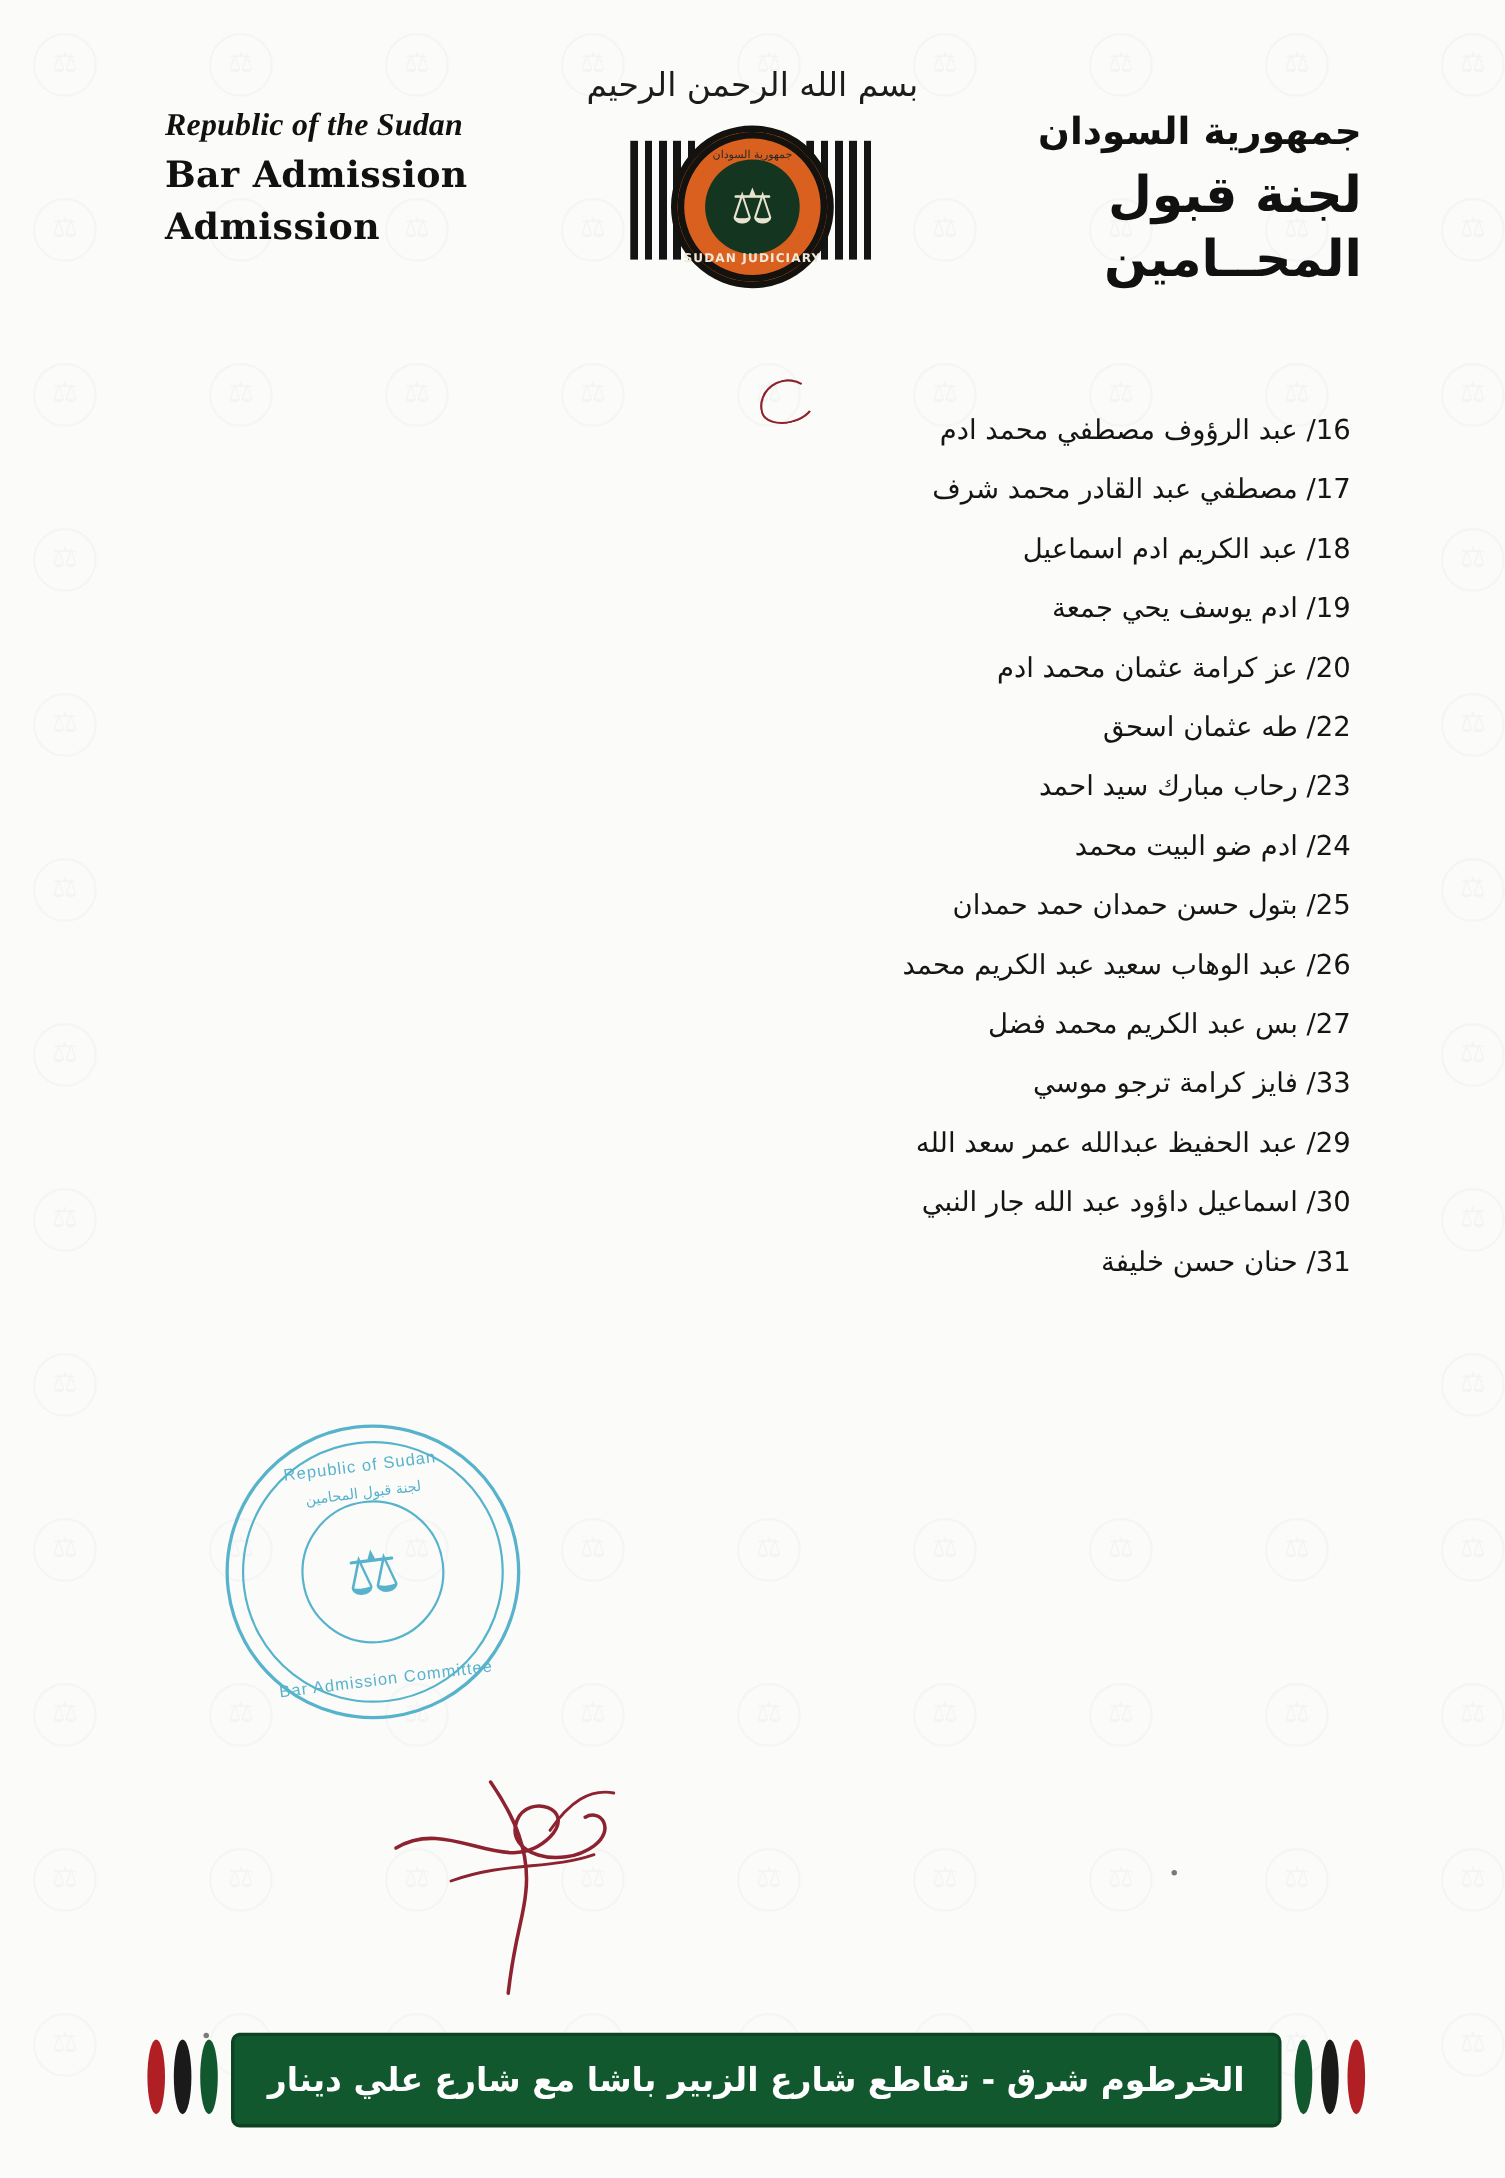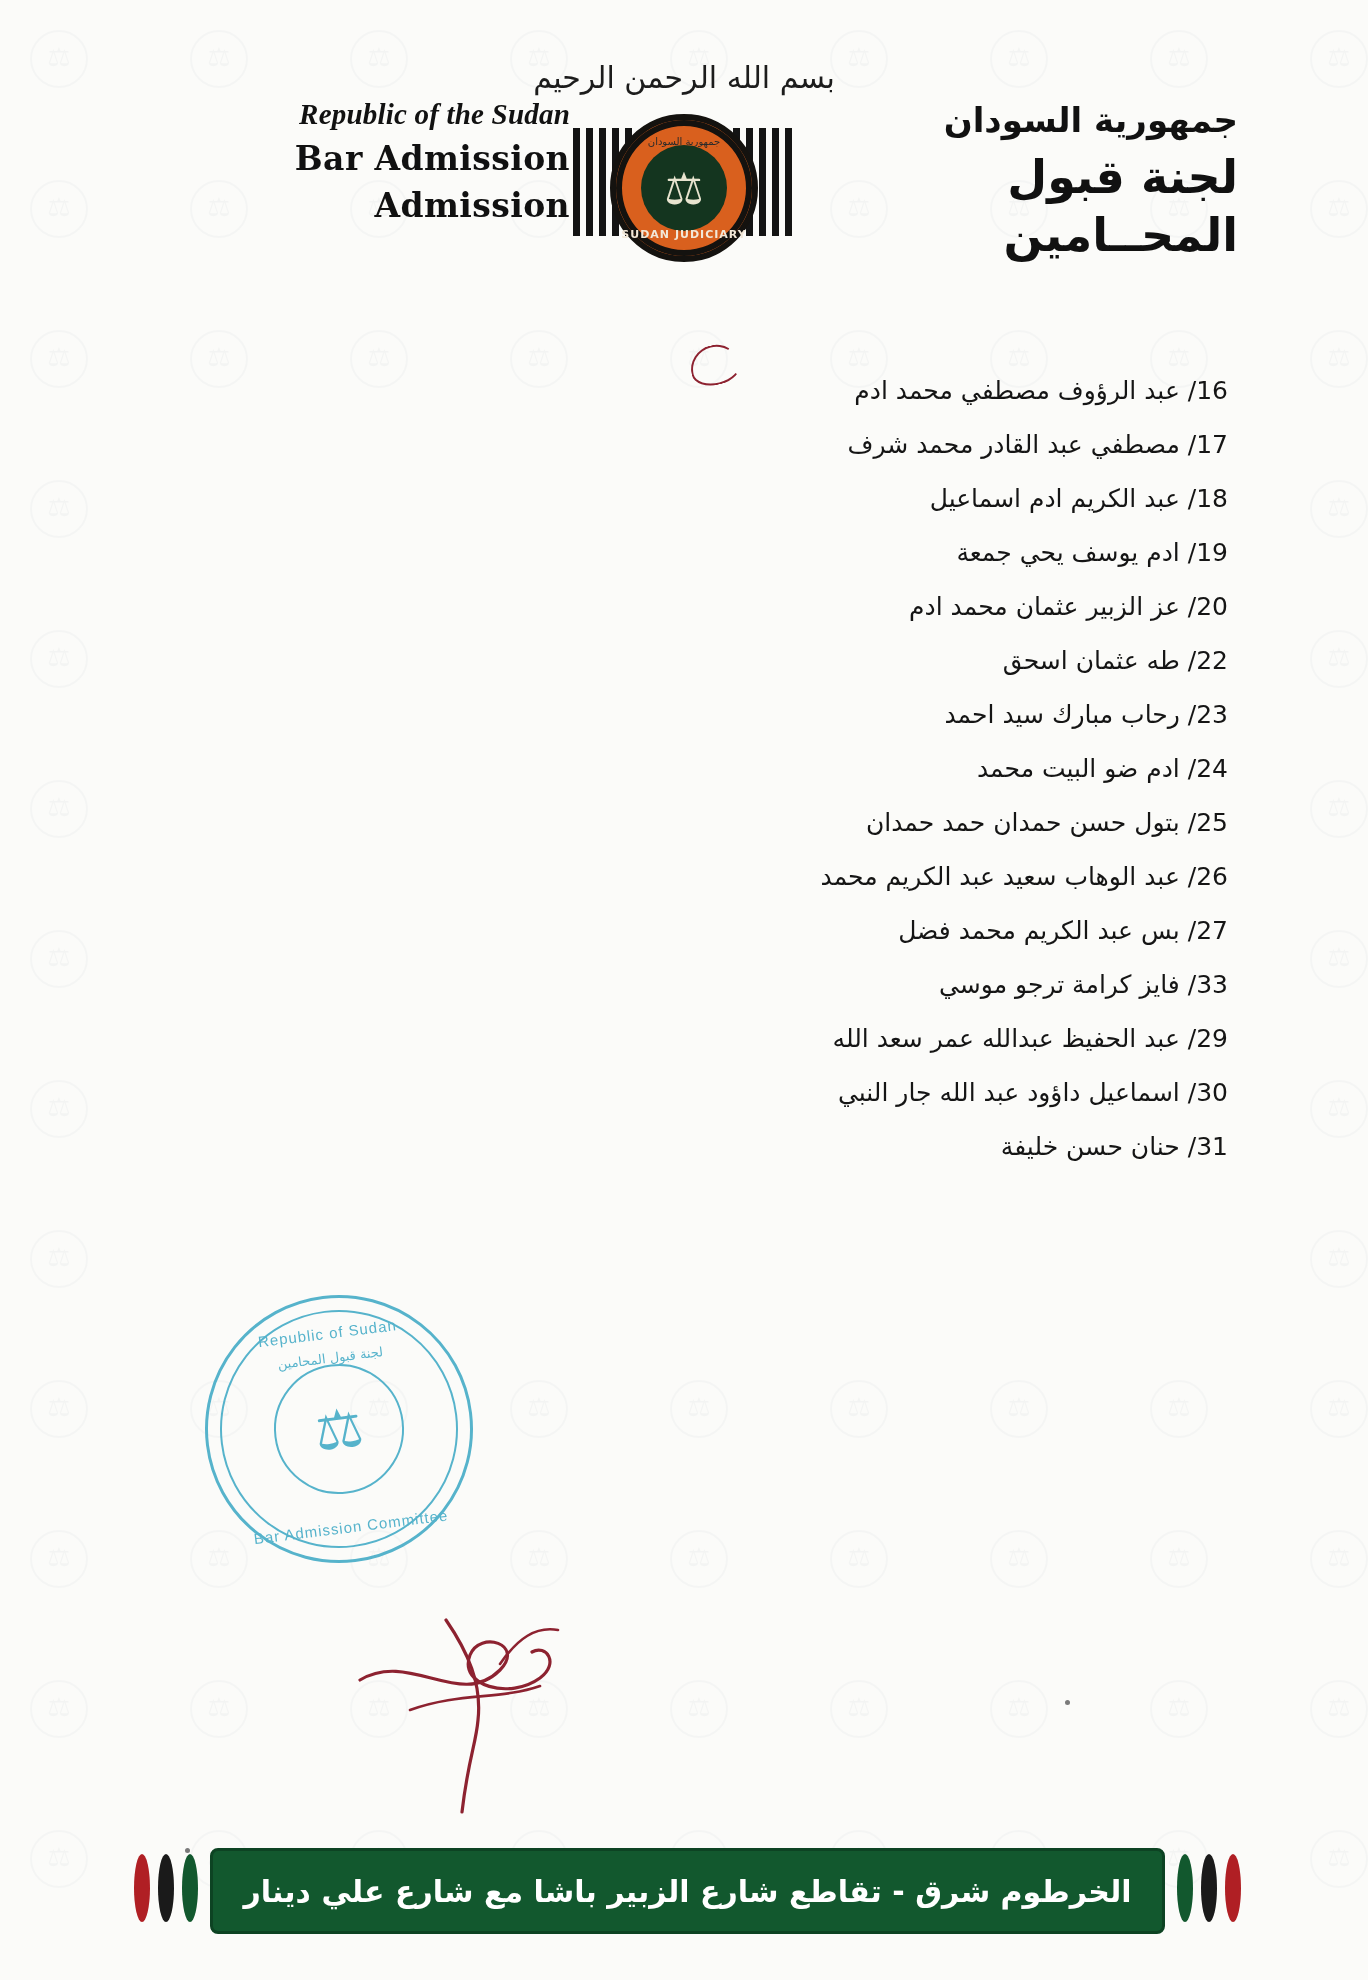--- a/index.html
+++ b/index.html
@@ -50,21 +50,21 @@
     position: absolute;
     left: 0; top: 60px;
     width: 1368px;
     height: 250px;
   }
   .header-left {
     position: absolute;
     left: 150px;
     top: 38px;
     width: 420px;
-    text-align: right;
+    text-align: left;
     color: #111;
   }
   .hl-line1 {
     font-family: "Liberation Serif", serif;
     font-style: italic;
     font-size: 29px;
     font-weight: 700;
     letter-spacing: .2px;
   }
   .hl-line2 {
@@ -449,21 +449,21 @@
     </div>
   </div>
 
   <div class="hand-mark"></div>
 
   <div class="names" id="names-list">
       <div class="name-row"><span class="num">16/</span><span> عبد الرؤوف مصطفي محمد ادم</span></div>
       <div class="name-row"><span class="num">17/</span><span> مصطفي عبد القادر محمد شرف</span></div>
       <div class="name-row"><span class="num">18/</span><span> عبد الكريم ادم اسماعيل</span></div>
       <div class="name-row"><span class="num">19/</span><span> ادم يوسف يحي جمعة</span></div>
-      <div class="name-row"><span class="num">20/</span><span> عز الزبير عثمان محمد ادم</span></div>
+      <div class="name-row"><span class="num">20/</span><span> عز كرامة عثمان محمد ادم</span></div>
       <div class="name-row"><span class="num">22/</span><span> طه عثمان اسحق</span></div>
       <div class="name-row"><span class="num">23/</span><span> رحاب مبارك سيد احمد</span></div>
       <div class="name-row"><span class="num">24/</span><span> ادم ضو البيت محمد</span></div>
       <div class="name-row"><span class="num">25/</span><span> بتول حسن حمدان حمد حمدان</span></div>
       <div class="name-row"><span class="num">26/</span><span> عبد الوهاب سعيد عبد الكريم محمد</span></div>
       <div class="name-row"><span class="num">27/</span><span> بس عبد الكريم محمد فضل</span></div>
       <div class="name-row"><span class="num">33/</span><span> فايز كرامة ترجو موسي</span></div>
       <div class="name-row"><span class="num">29/</span><span> عبد الحفيظ عبدالله عمر سعد الله</span></div>
       <div class="name-row"><span class="num">30/</span><span> اسماعيل داؤود عبد الله جار النبي</span></div>
       <div class="name-row"><span class="num">31/</span><span> حنان حسن خليفة</span></div>

